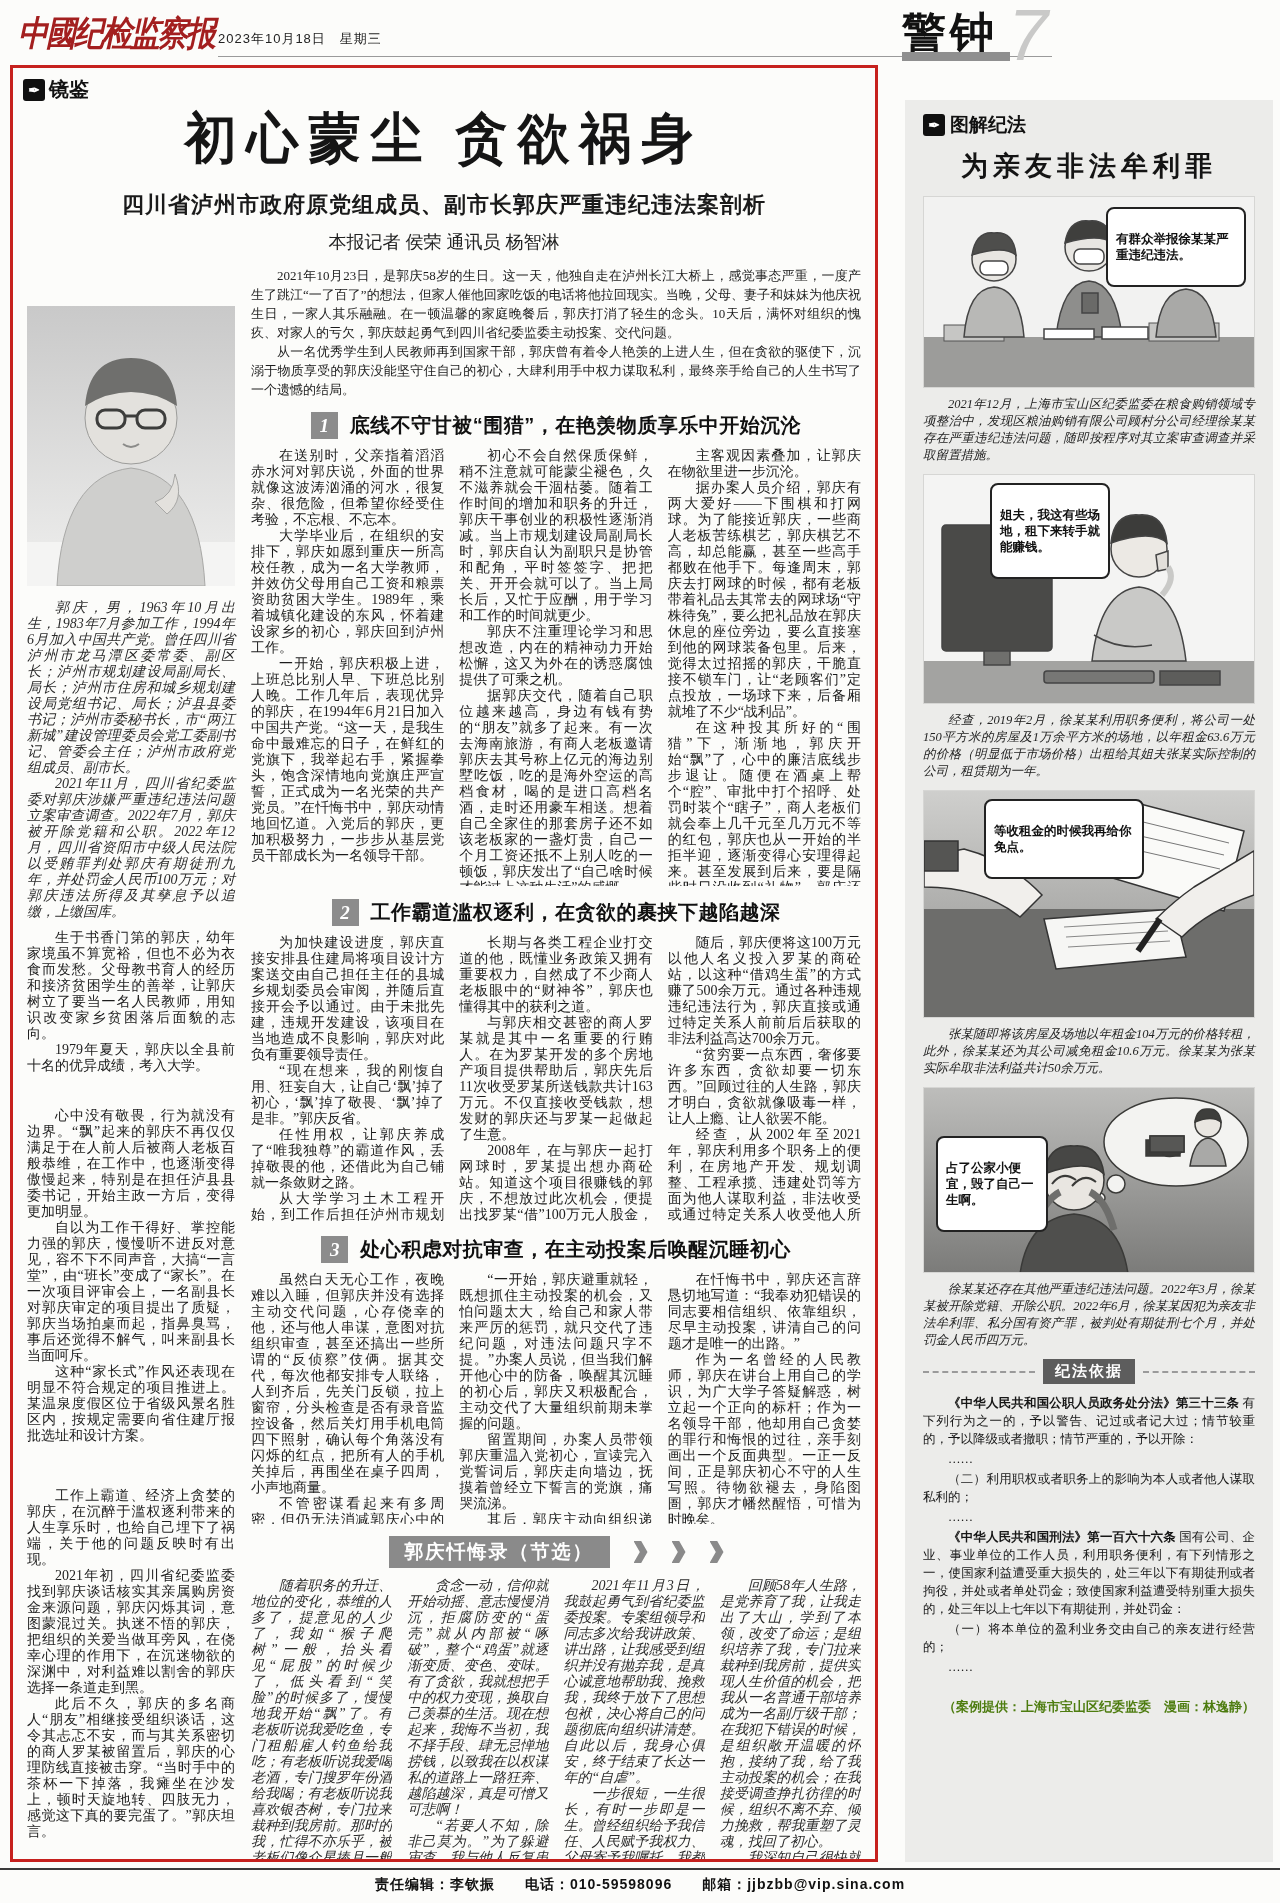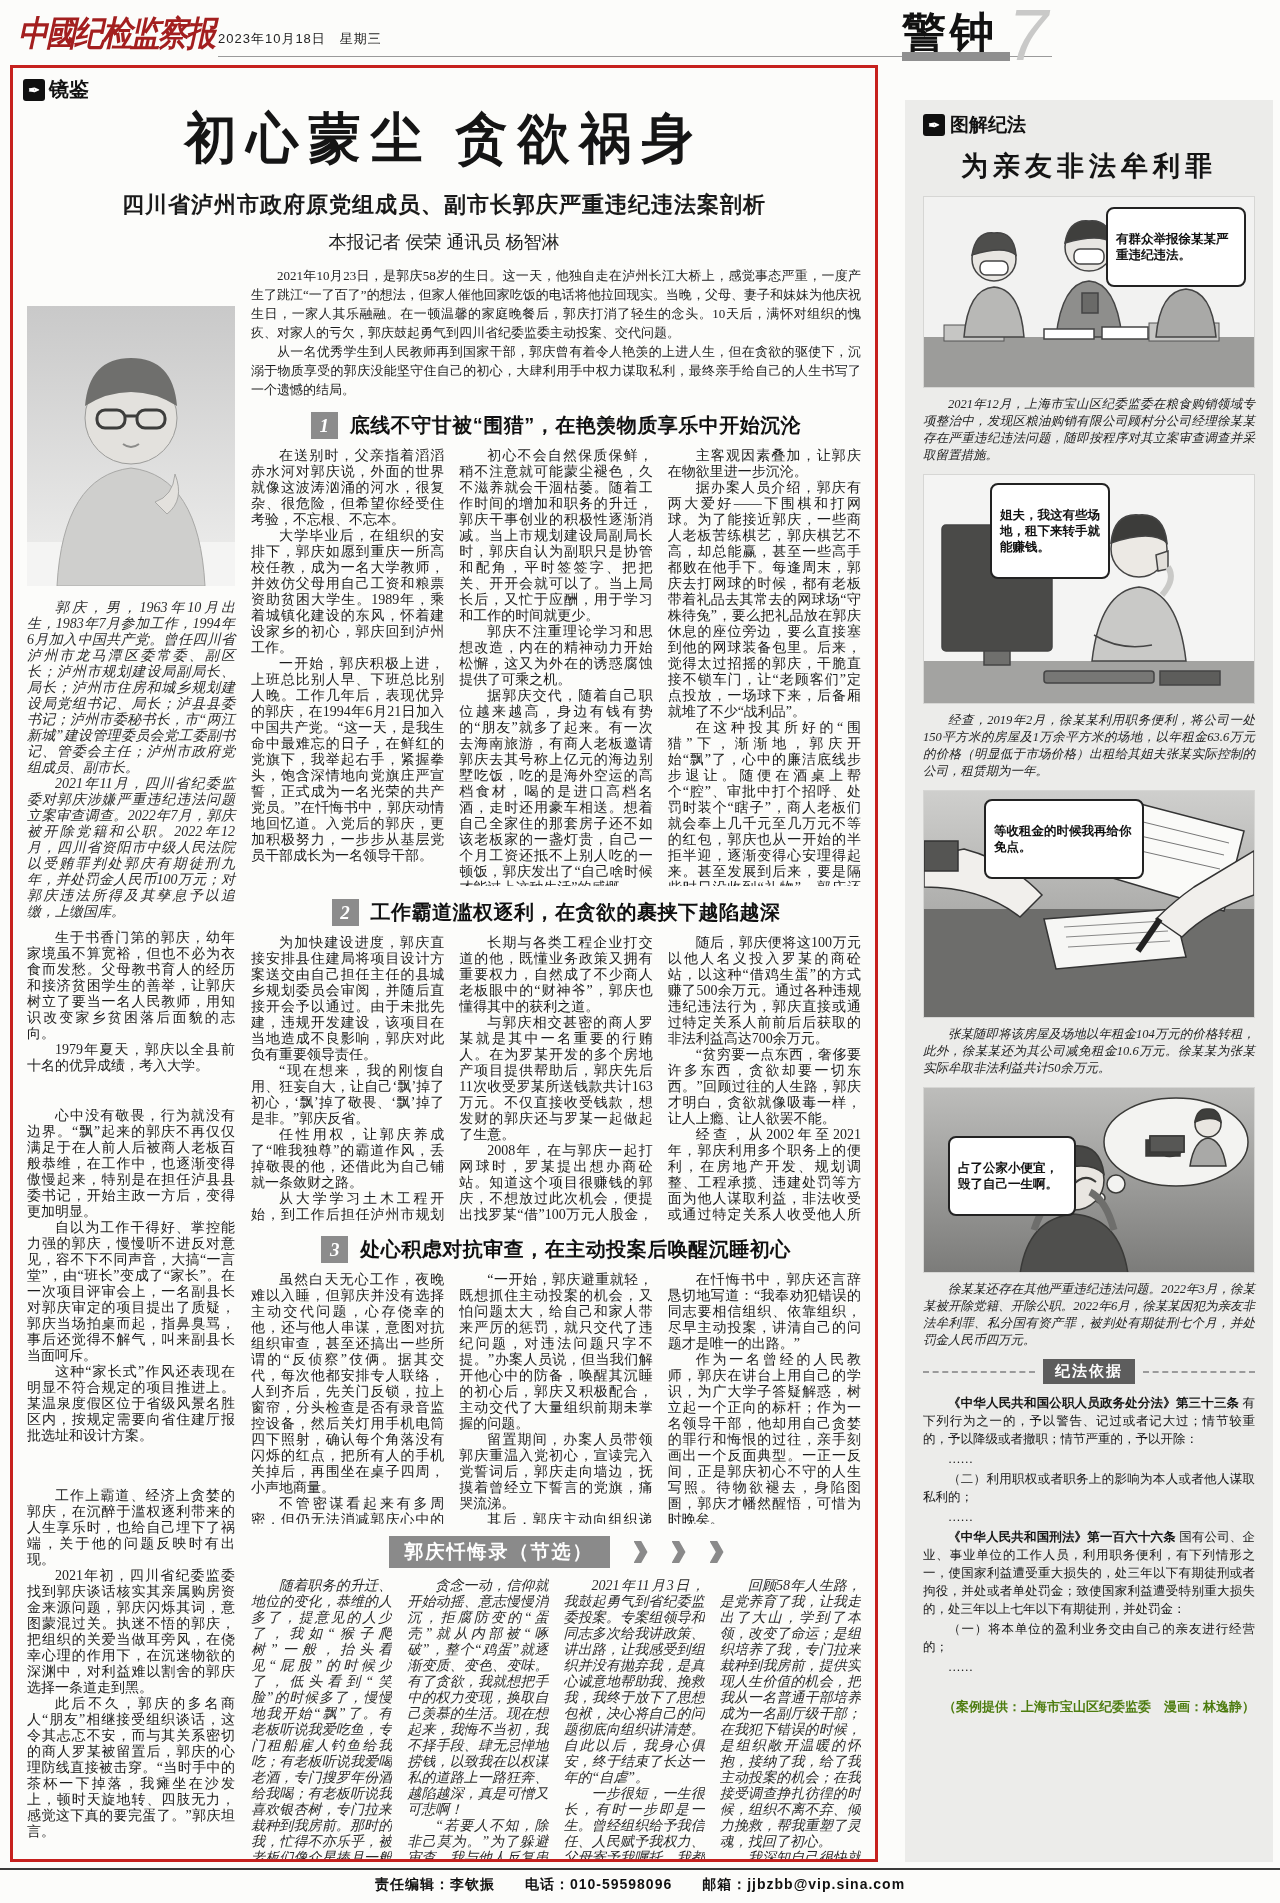--- a/index.html
+++ b/index.html
@@ -368,21 +368,21 @@
             <rect x="226" y="48" width="34" height="16" fill="#57575"></rect>
           <rect x="226" y="48" width="34" height="16" fill="#575755"></rect>
           <path d="M258 64 Q246 72 238 66" fill="none"></path>
           <circle cx="150" cy="92" r="30" fill="#e9e6e1"></circle>
           <path d="M120 86 Q124 56 150 58 Q176 56 180 86 Q164 70 120 86Z" fill="#474745"></path>
           <path d="M128 96 Q138 82 152 92 M148 98 Q160 84 172 94" fill="#e9e6e1" stroke-width="2"></path>
           <path d="M96 186 Q104 130 150 126 Q196 130 204 186 Z" fill="#4f4f4d"></path>
           <path d="M110 142 Q120 112 136 104 M190 142 Q182 112 166 104" fill="none" stroke-width="7" stroke="#6e6e6c"></path>
         </g>
       </svg>
-      <div class="bubble" style="left:24px; top:48px; width:128px">占了公家小便宜，毁了自己一生啊。</div>
+      <div class="bubble" style="left:12px; top:48px; width:112px">占了公家小便宜，毁了自己一生啊。</div>
     </div>
     <div class="cap">
       <p>徐某某还存在其他严重违纪违法问题。2022年3月，徐某某被开除党籍、开除公职。2022年6月，徐某某因犯为亲友非法牟利罪、私分国有资产罪，被判处有期徒刑七个月，并处罚金人民币四万元。</p>
     </div>
 
     <div class="law-divider">
       <span class="law-label">纪法依据</span>
     </div>
     <div class="law">
         <p class="bp"><b>《中华人民共和国公职人员政务处分法》第三十三条</b> 有下列行为之一的，予以警告、记过或者记大过；情节较重的，予以降级或者撤职；情节严重的，予以开除：</p>

